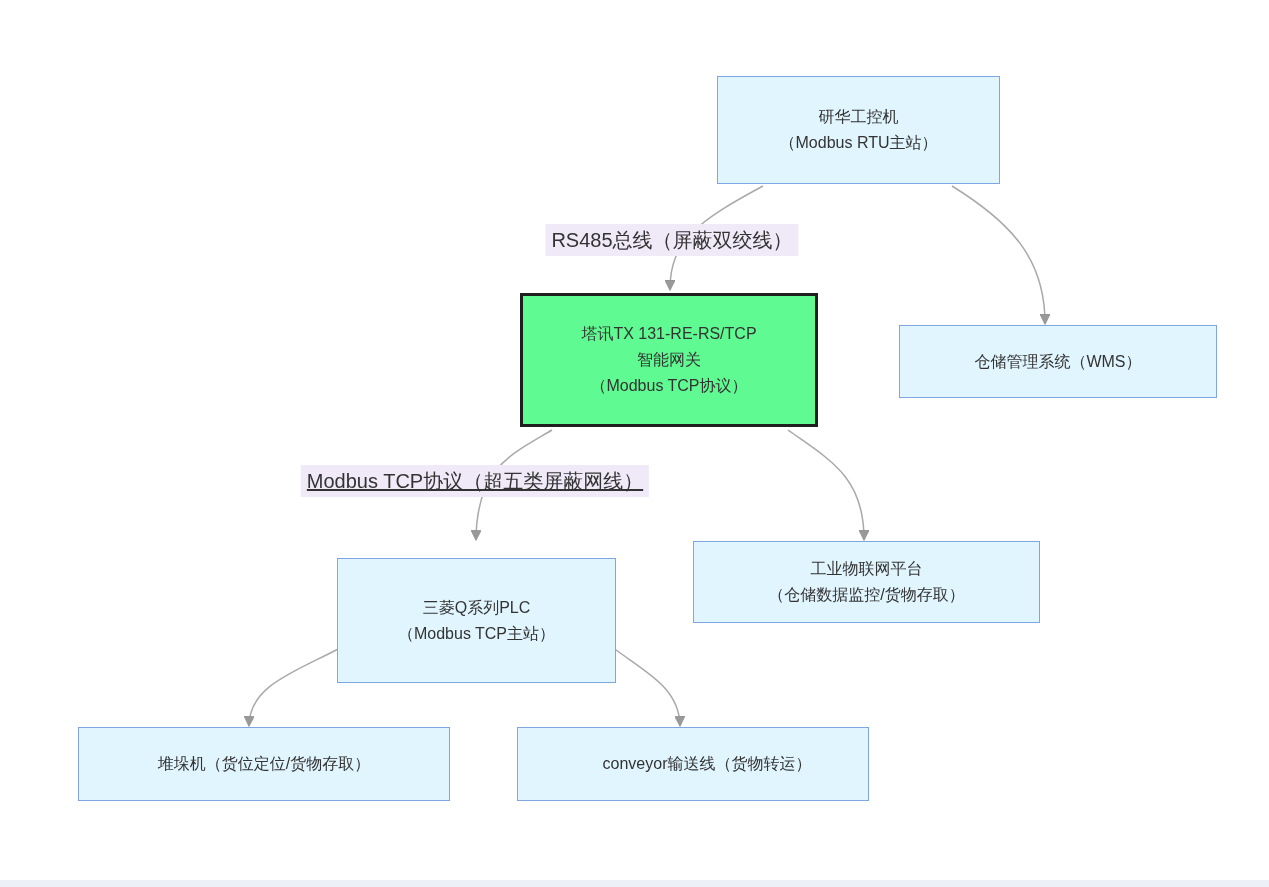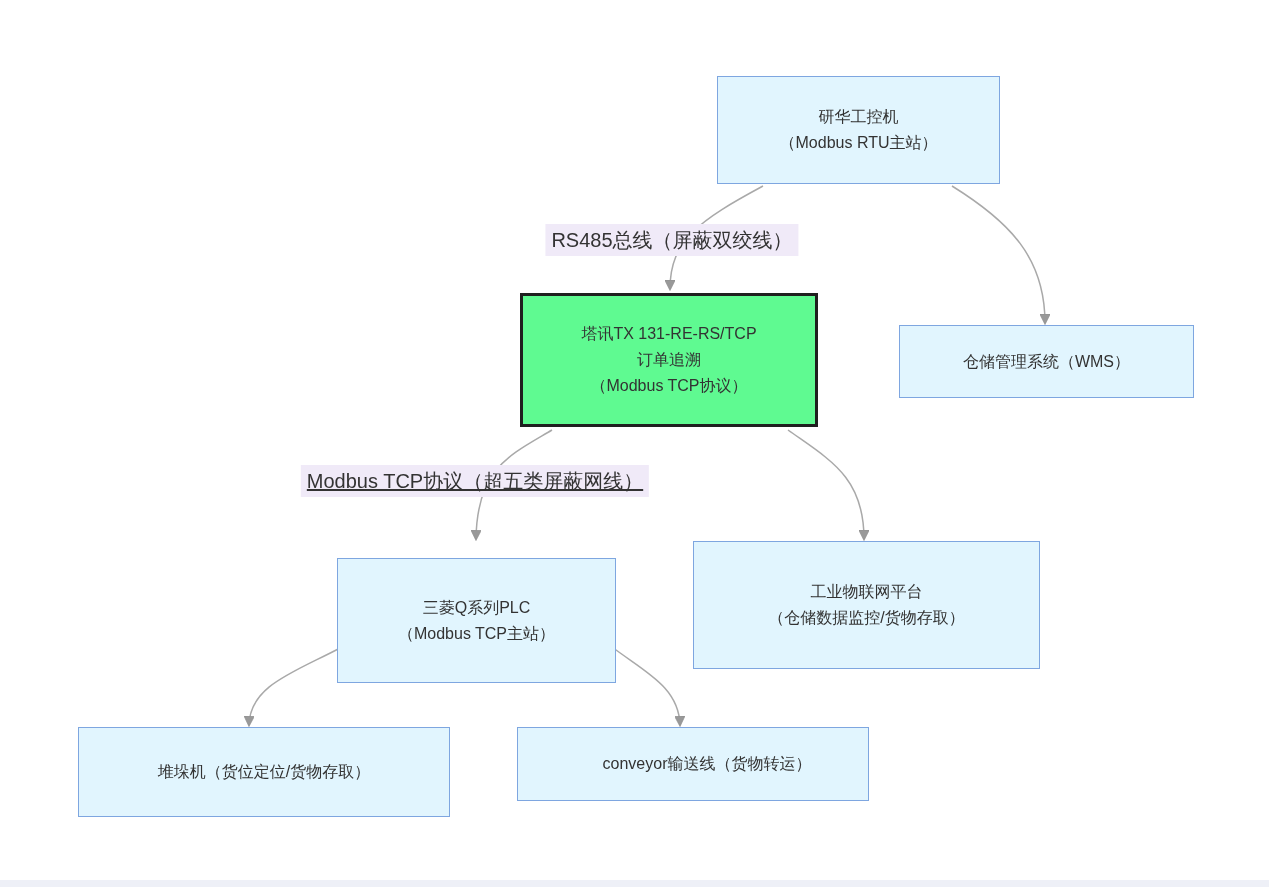--- a/index.html
+++ b/index.html
@@ -40,24 +40,24 @@
     color:#333333;
   }
   .bottom-strip{
     position:absolute;left:0;bottom:0;
     width:1269px;height:7px;
     background:#EEF0F7;
   }
   
   .n-ipc     {left:717px;top:76px; width:283px;height:108px;}
   .n-gateway {left:520px;top:293px;width:298px;height:134px;}
-  .n-wms     {left:899px;top:325px;width:295px;height:73px;}
+  .n-wms     {left:899px;top:325px;width:318px;height:73px;}
   .n-plc     {left:337px;top:558px;width:279px;height:125px;}
-  .n-iot     {left:693px;top:541px;width:347px;height:128px;}
-  .n-stacker {left:78px; top:727px;width:372px;height:90px;}
+  .n-iot     {left:693px;top:541px;width:347px;height:82px;}
+  .n-stacker {left:78px; top:727px;width:372px;height:74px;}
   .n-conveyor{left:517px;top:727px;width:352px;height:74px;padding-left:28px;}
   .l-rs485{left:672px;top:240px;}
   .l-tcp  {left:475px;top:481px;text-decoration:underline;}
 </style>
 </head>
 <body>
 
 <div class="canvas">
 
   <svg class="edge-layer" width="1269" height="887" viewBox="0 0 1269 887" xmlns="http://www.w3.org/2000/svg">
@@ -74,21 +74,21 @@
     <path class="edge" d="M612,647 C645,672 679,687 680,725" marker-end="url(#arrow)"></path>
   </svg>
 
   <div class="node n-ipc">
     <span>研华工控机</span>
     <span>（Modbus RTU主站）</span>
   </div>
 
   <div class="node node-gateway n-gateway">
     <span>塔讯TX 131-RE-RS/TCP</span>
-    <span>订单追溯</span>
+    <span>智能网关</span>
     <span>（Modbus TCP协议）</span>
   </div>
 
   <div class="node n-wms">
     <span>仓储管理系统（WMS）</span>
   </div>
 
   <div class="node n-plc">
     <span>三菱Q系列PLC</span>
     <span>（Modbus TCP主站）</span>

